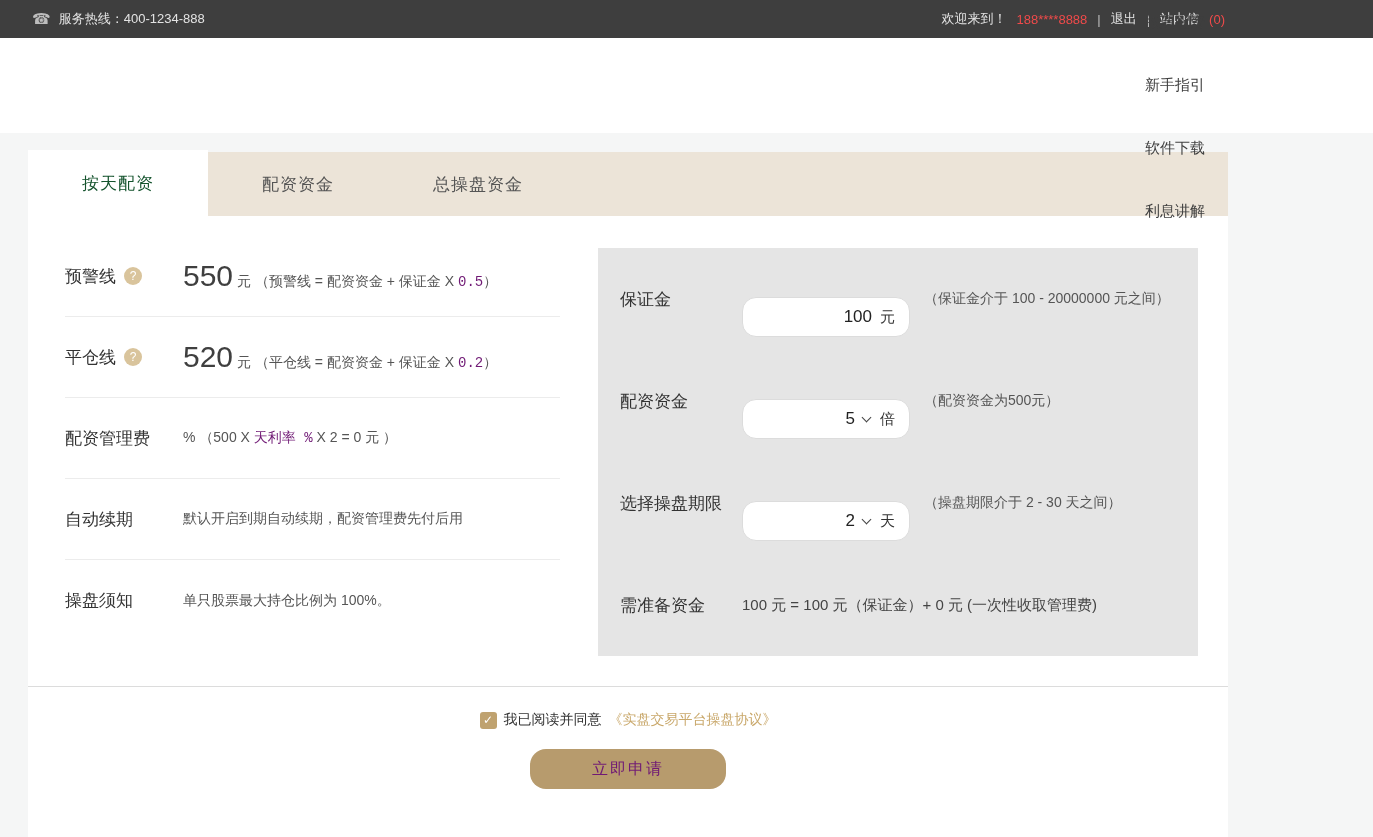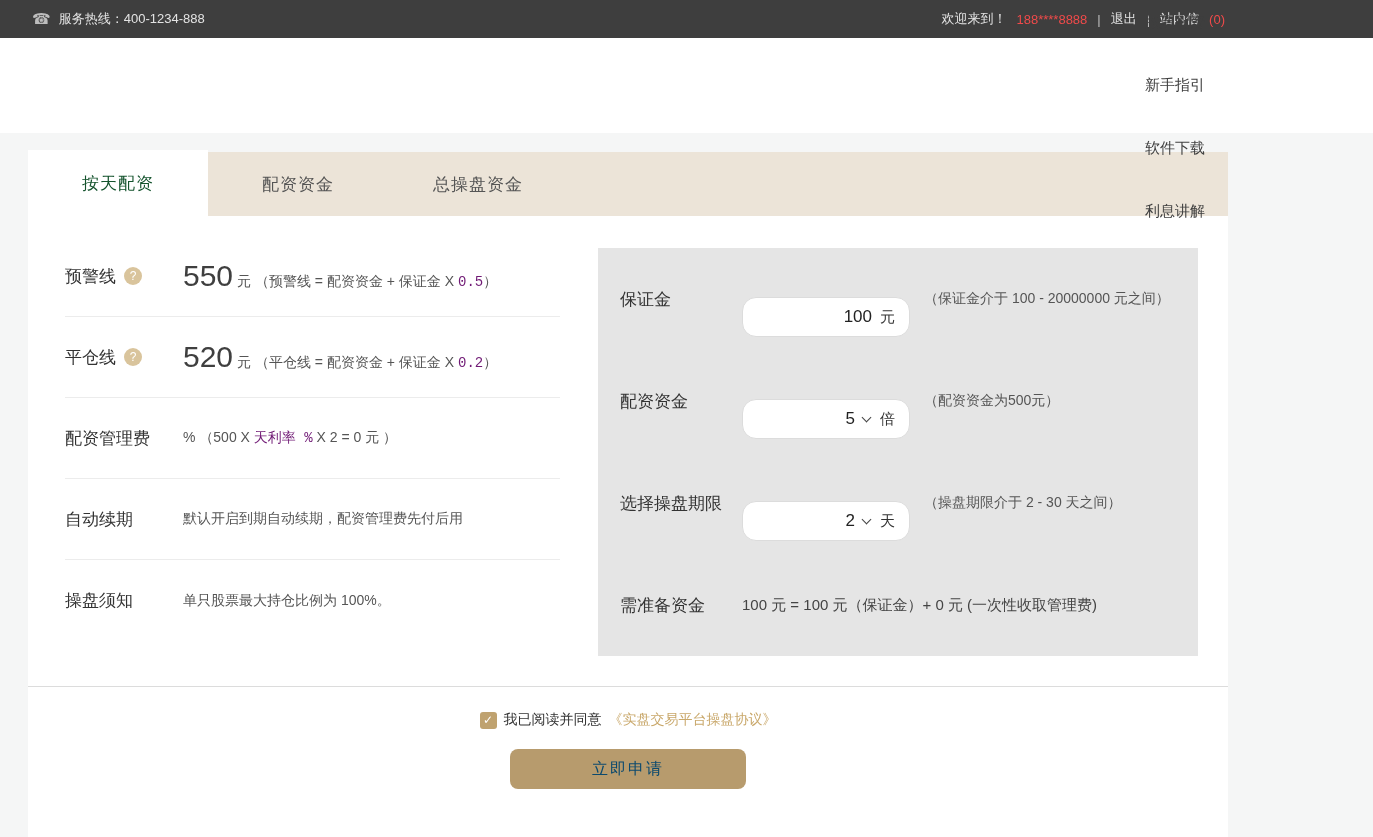--- a/index.html
+++ b/index.html
@@ -62,22 +62,22 @@
   .panel-hint { font-size:14px; color:#555; margin-left:14px; }
   .panel-text { font-size:15px; color:#444; }
 
   
   .divider { height:1px; background:#dcdcdc; margin-top:30px; }
   .agree-row { display:flex; align-items:center; justify-content:center; margin-top:24px; gap:7px; }
   .checkbox { width:17px; height:17px; border-radius:3px; background:#bfa26f; color:#fff;
               font-size:12px; display:flex; align-items:center; justify-content:center; cursor:pointer; }
   .agree-label { font-size:14px; color:#333; }
   .agree-link { font-size:14px; color:#c9a86b; text-decoration:none; cursor:pointer; }
-  .apply-button { display:block; margin:20px auto 0; width:236px; height:40px; background:#b79b6d;
-                  color:#0c4a6e; font-size:16px; border:none; border-radius:8px; cursor:pointer;
+  .apply-button { display:block; margin:20px auto 0; width:196px; height:40px; background:#b79b6d;
+                  color:#701a75; font-size:16px; border:none; border-radius:16px; cursor:pointer;
                   letter-spacing:2px; font-family:inherit; }
 </style>
 </head>
 <body>
 
 <div class="topbar">
   <div class="left">
     <span class="phone-icon">☎</span>
     <span>服务热线：400-1234-888</span>
   </div>

